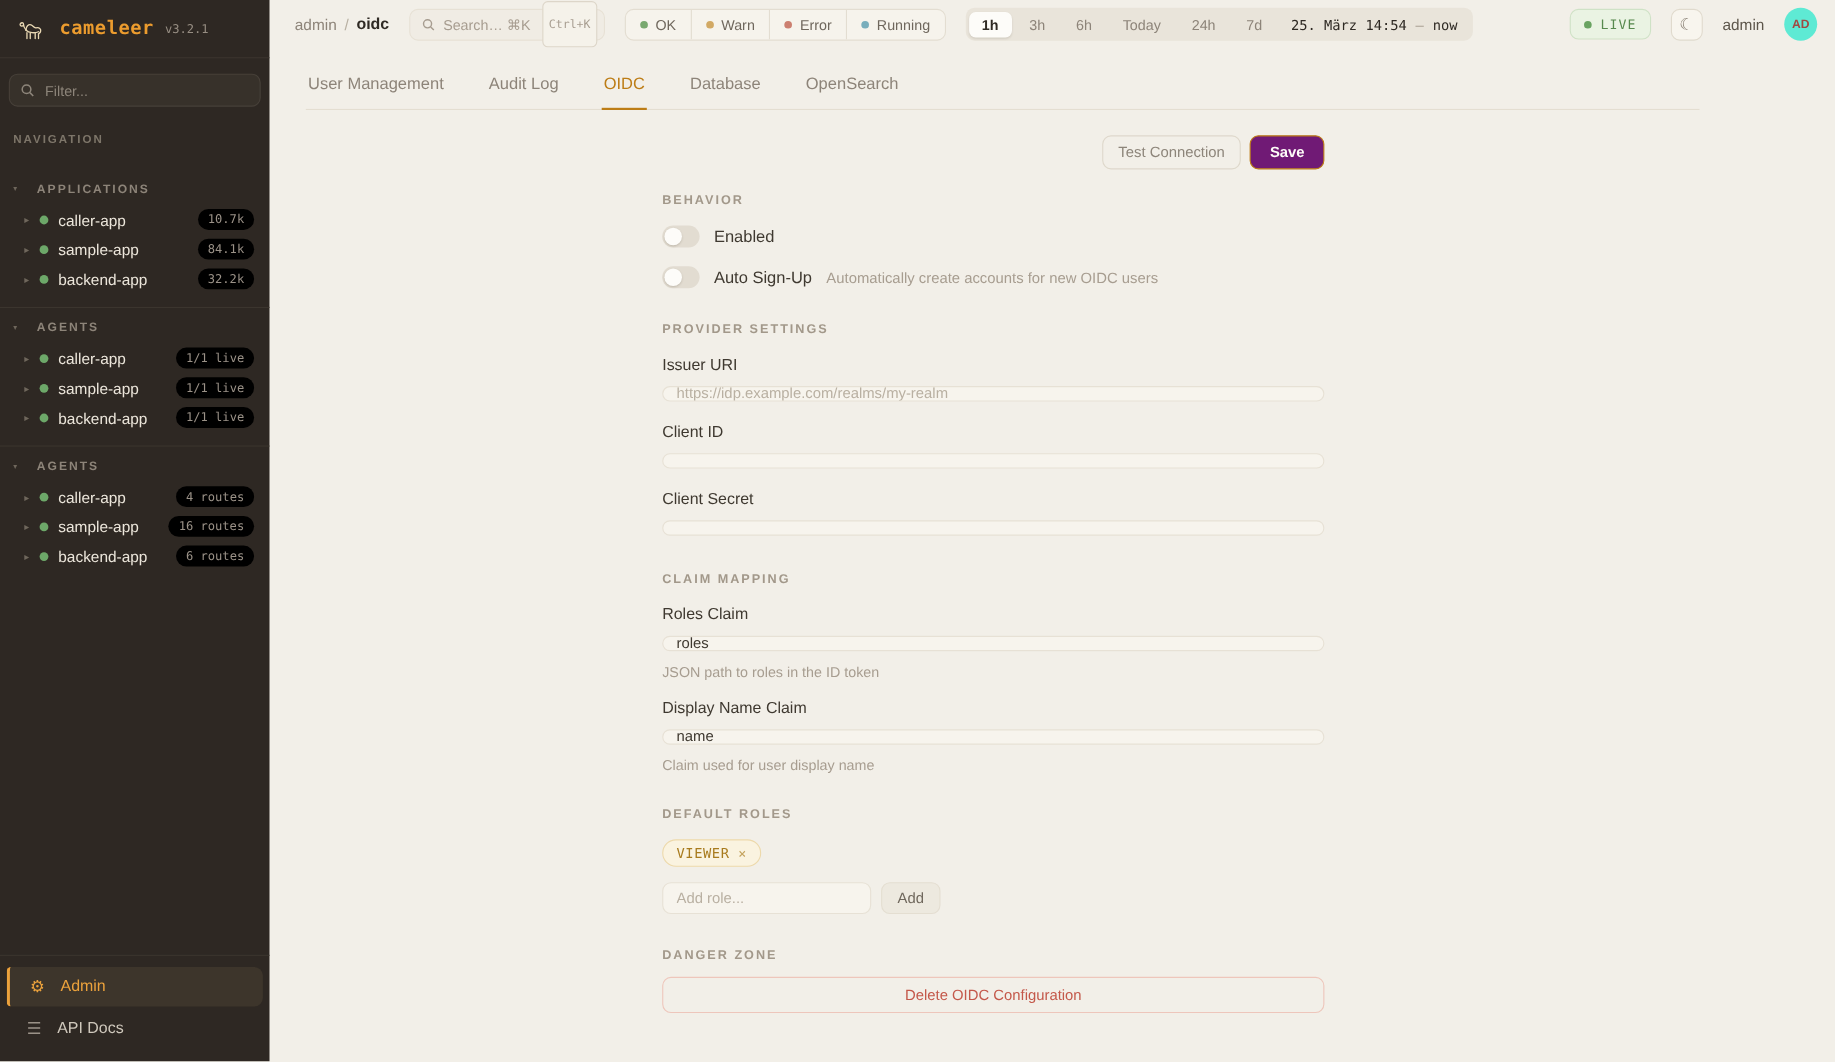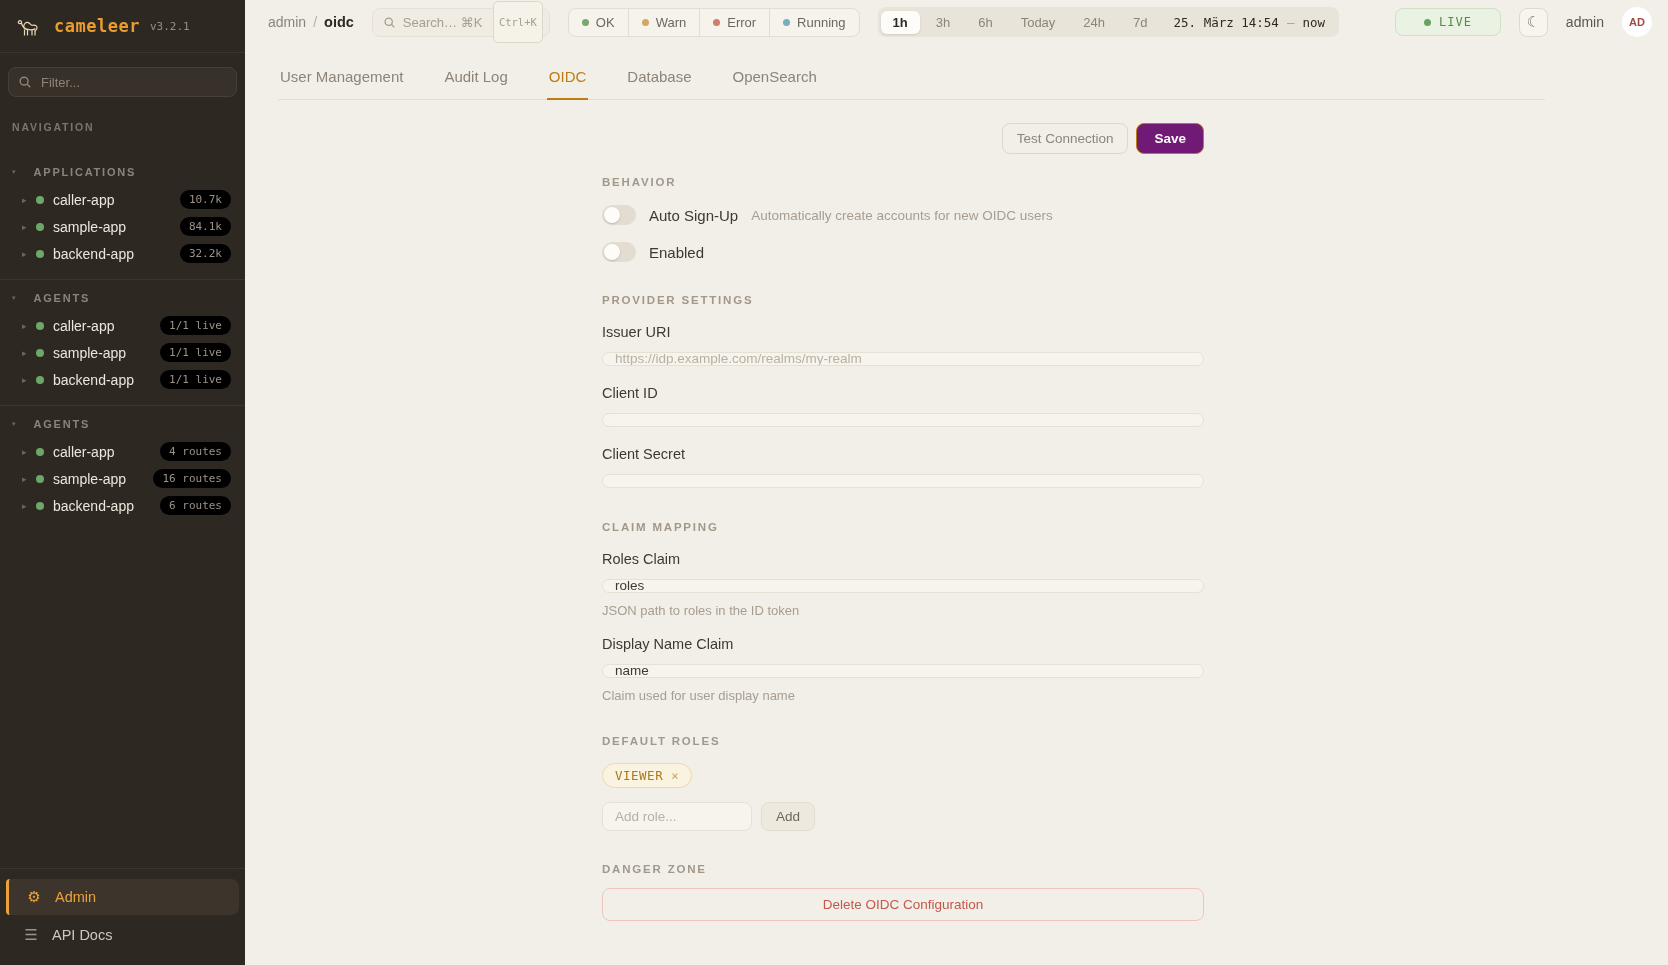--- a/index.html
+++ b/index.html
@@ -49,25 +49,25 @@
   .status-group { display:flex; align-items:stretch; height:29px; border:1px solid #e3ddd1; border-radius:8px; background:#f6f3ec; overflow:hidden; }
   .status-seg { display:flex; align-items:center; gap:7px; padding:0 13px; font-size:13px; color:#6f675d; cursor:pointer; }
   .status-seg + .status-seg { border-left:1px solid #e3ddd1; }
   .s-dot { width:7px; height:7px; border-radius:50%; }
   .time-group { display:flex; align-items:center; height:30px; background:#e9e4da; border-radius:8px; padding:0 14px 0 3px; gap:4px; }
   .time-seg { font-size:13px; color:#8d8479; padding:4px 12px; border-radius:6px; cursor:pointer; white-space:nowrap; }
   .time-seg.active { background:#fdfcf9; color:#2f2a24; font-weight:700; box-shadow:0 1px 2px rgba(60,50,30,0.12); }
   .time-display { display:flex; align-items:center; gap:8px; margin-left:10px; font-family:"DejaVu Sans Mono", monospace; font-size:12.5px; color:#2f2a24; white-space:nowrap; }
   .time-sep { color:#a79d90; }
   .top-spacer { flex:1; }
-  .live-badge { display:flex; align-items:center; gap:8px; border:1px solid #cfe2c6; background:#eaf3e3; color:#57894e; border-radius:8px; padding:6px 28px; font-family:"DejaVu Sans Mono", monospace; font-size:12px; letter-spacing:1px; cursor:pointer; }
+  .live-badge { display:flex; align-items:center; gap:8px; border:1px solid #cfe2c6; background:#eaf3e3; color:#57894e; border-radius:8px; padding:6px 12px; font-family:"DejaVu Sans Mono", monospace; font-size:12px; letter-spacing:1px; cursor:pointer; }
   .live-dot { width:7px; height:7px; border-radius:50%; background:#69a361; }
   .theme-btn { width:29px; height:29px; border:1px solid #e0dacd; background:#f8f5ee; border-radius:8px; display:flex; align-items:center; justify-content:center; color:#8a8176; font-size:15px; cursor:pointer; }
   .user-name { font-size:14px; color:#5d564b; }
-  .avatar { width:30px; height:30px; border-radius:50%; background:#ffffff; color:#a04a42; font-size:11px; font-weight:700; display:flex; align-items:center; justify-content:center; cursor:pointer; }
+  .avatar { width:30px; height:30px; border-radius:50%; background:#5eead4; color:#a04a42; font-size:11px; font-weight:700; display:flex; align-items:center; justify-content:center; cursor:pointer; }
 
   .content { flex:1; overflow:hidden; }
   .tabs-row { display:flex; gap:37px; margin:12px 123px 0 33px; border-bottom:1px solid #e4ded1; }
   .tab { font-size:15px; color:#8d8479; padding:12px 2px 13px; cursor:pointer; border-bottom:2px solid transparent; margin-bottom:-1px; white-space:nowrap; }
   .tab.active { color:#bd7d16; border-bottom-color:#bd7d16; }
 
   .form-col { width:602px; margin-left:357px; }
   .actions-row { display:flex; justify-content:flex-end; gap:8px; margin-top:23px; }
   .btn { font-family:"Liberation Sans", sans-serif; font-size:13.5px; border-radius:8px; cursor:pointer; }
   .btn-outline { background:transparent; border:1px solid #ded8cb; color:#8d857a; padding:7px 14px; }
@@ -83,21 +83,21 @@
 
   .sec { margin-top:32px; }
   .field-label { font-size:14.5px; color:#3f3930; margin:18px 0 9px; }
   .text-input { width:100%; height:14px; background:#f7f4ed; border:1px solid #e7e1d5; border-radius:8px; font-size:13.5px; color:#3f3930; padding:0 12px; outline:none; font-family:"Liberation Sans", sans-serif; }
   .text-input::placeholder { color:#b9b0a2; }
   .hint { font-size:13px; color:#a79d90; margin-top:9px; }
 
   .chip { display:inline-flex; align-items:center; gap:8px; background:#faf3e0; border:1px solid #edd9ab; border-radius:999px; padding:4px 12px; margin-top:16px; font-family:"DejaVu Sans Mono", monospace; font-size:12.5px; color:#a87b1e; letter-spacing:0.5px; }
   .chip-close { color:#c3a25c; cursor:pointer; font-size:12px; }
   .add-row { display:flex; align-items:center; gap:9px; margin-top:14px; }
-  .add-input { width:150px; height:29px; background:#f7f4ed; border:1px solid #e7e1d5; border-radius:8px; font-size:13.5px; color:#3f3930; padding:0 12px; outline:none; font-family:"Liberation Sans", sans-serif; }
+  .add-input { width:190px; height:29px; background:#f7f4ed; border:1px solid #e7e1d5; border-radius:8px; font-size:13.5px; color:#3f3930; padding:0 12px; outline:none; font-family:"Liberation Sans", sans-serif; }
   .add-input::placeholder { color:#b9b0a2; }
   .btn-add { background:#ede9df; border:1px solid #e4ded1; color:#6f675c; padding:6px 14px; }
 
   .danger-btn { width:100%; margin-top:13px; background:transparent; border:1px solid #eec6bb; border-radius:8px; color:#c4584a; font-size:13.5px; padding:8px 0; cursor:pointer; font-family:"Liberation Sans", sans-serif; }
 </style>
 </head>
 <body>
 
 <div class="app">
 
@@ -292,28 +292,28 @@
           <button class="btn btn-outline">Test Connection</button>
           <button class="btn btn-save">Save</button>
         </div>
 
         <div class="sec-behavior">
           <div class="section-title">BEHAVIOR</div>
           <div class="toggle-row">
             <span class="toggle">
                 <span class="knob"></span>
               </span>
-            <span class="toggle-label">Auto Sign-Up</span>
-            <span class="toggle-desc">Automatically create accounts for new OIDC users</span>
+            <span class="toggle-label">Enabled</span>
           </div>
           <div class="toggle-row">
             <span class="toggle">
                 <span class="knob"></span>
               </span>
-            <span class="toggle-label">Enabled</span>
+            <span class="toggle-label">Auto Sign-Up</span>
+            <span class="toggle-desc">Automatically create accounts for new OIDC users</span>
           </div>
         </div>
 
         <div class="sec">
           <div class="section-title">PROVIDER SETTINGS</div>
           <div class="field-label">Issuer URI</div>
           <input class="text-input" placeholder="https://idp.example.com/realms/my-realm" style="">
           <div class="field-label">Client ID</div>
           <input class="text-input" style="">
           <div class="field-label">Client Secret</div>

